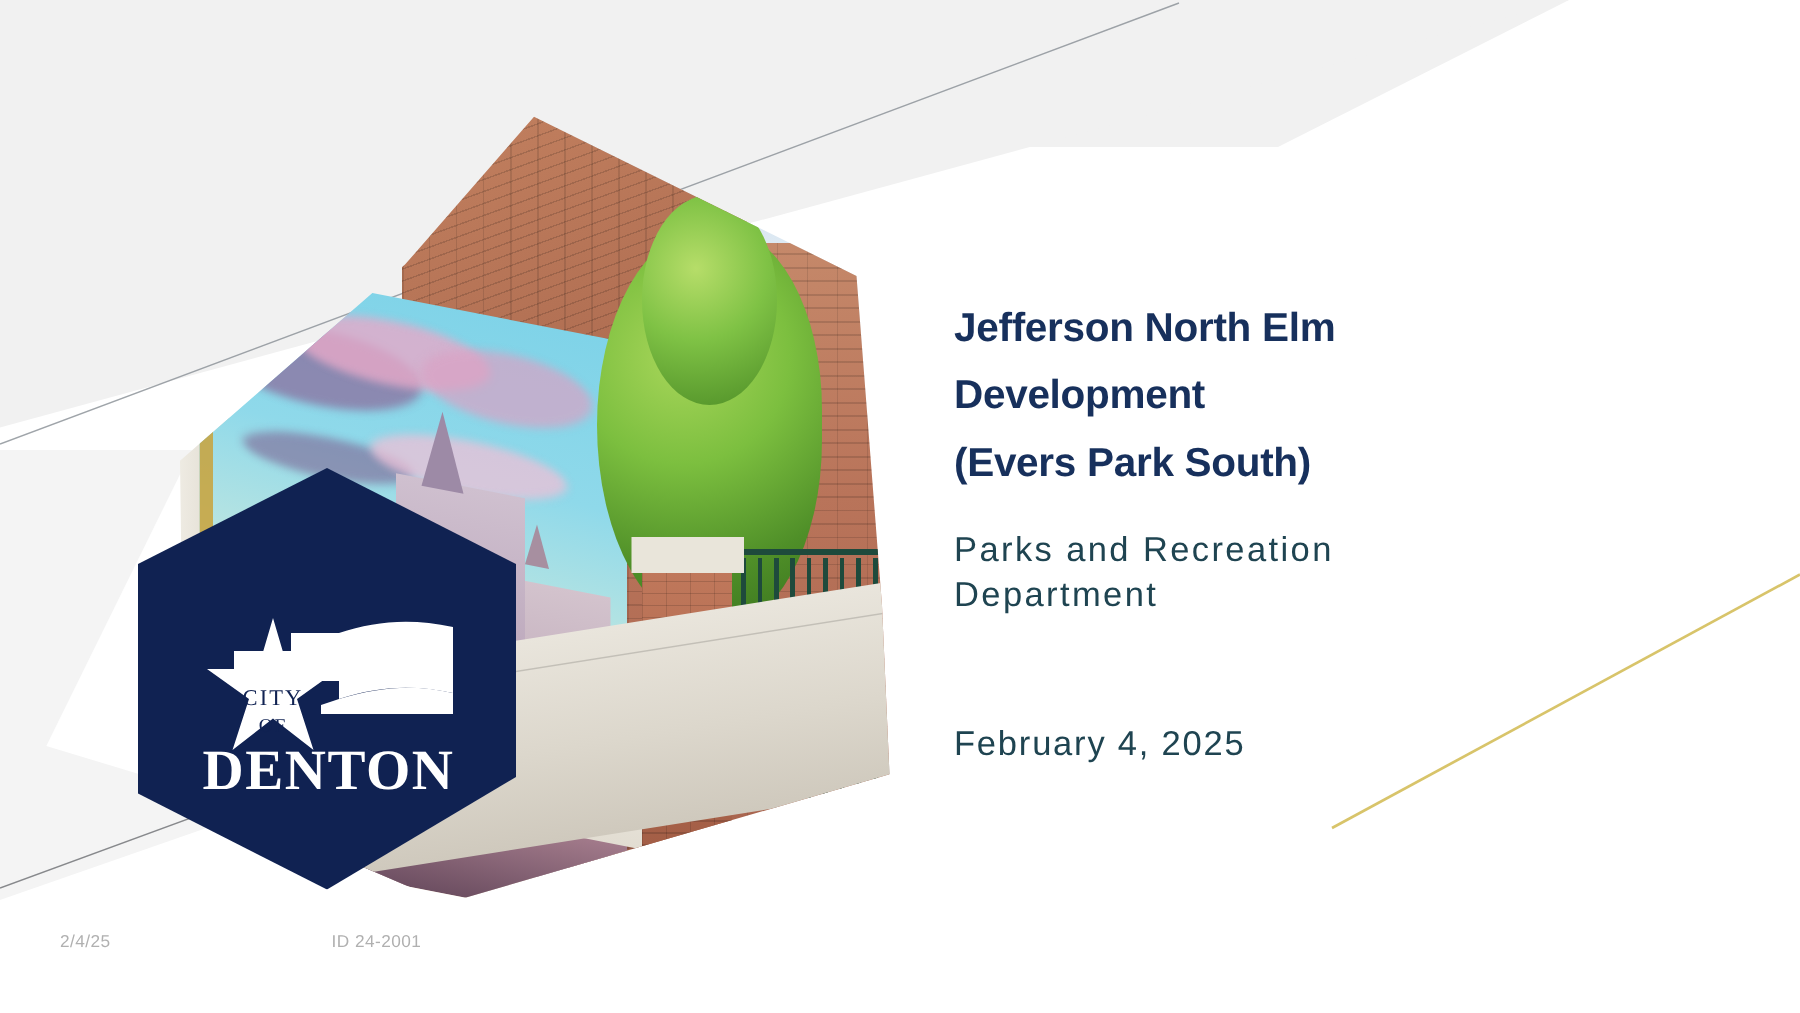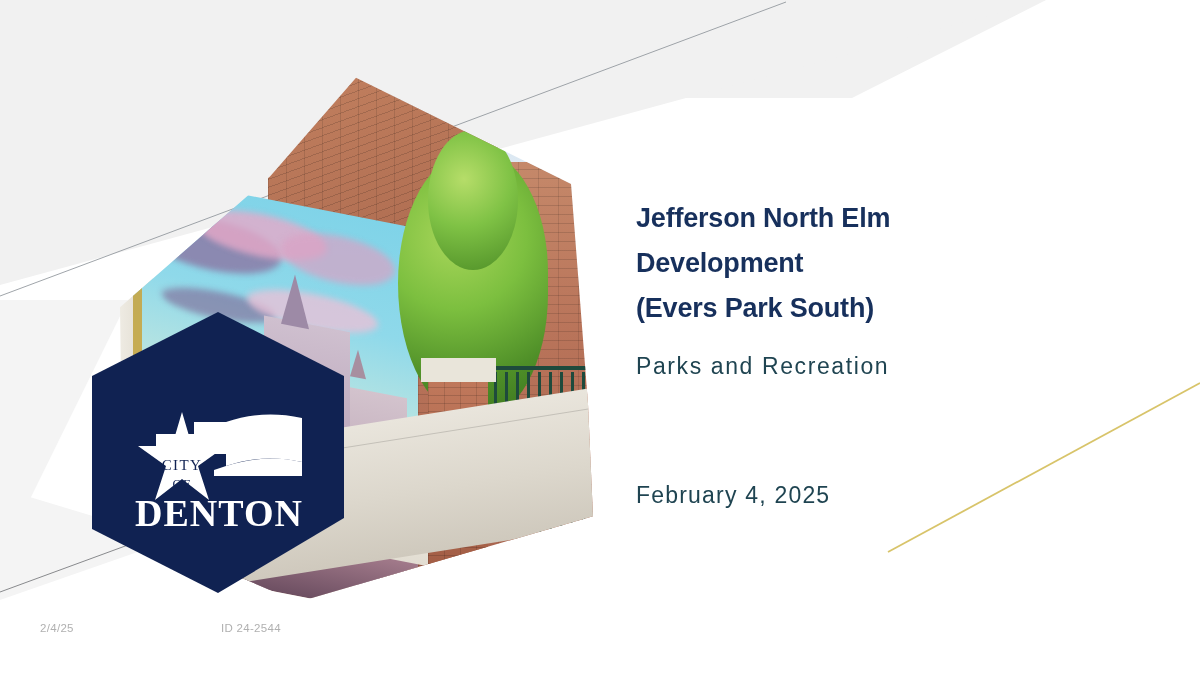--- a/index.html
+++ b/index.html
@@ -213,23 +213,24 @@
   </div>
 
   <div class="text-col">
     <div class="title" style="color:#17305c">
       <div>Jefferson North Elm</div>
       <div>Development</div>
       <div>(Evers Park South)</div>
     </div>
     <div class="subtitle" style="color:#1f4451">
       <div>Parks and Recreation</div>
+      <div>Department</div>
     </div>
   </div>
 
   <div class="date" style="color:#1f4451">February 4, 2025</div>
 
   <div class="footer">
     <span class="f-date" style="color:#b0b0b0">2/4/25</span>
-    <span class="f-id" style="color:#b0b0b0">ID 24-2544</span>
+    <span class="f-id" style="color:#b0b0b0">ID 24-2001</span>
   </div>
 
 </div>
 
 </body></html>

